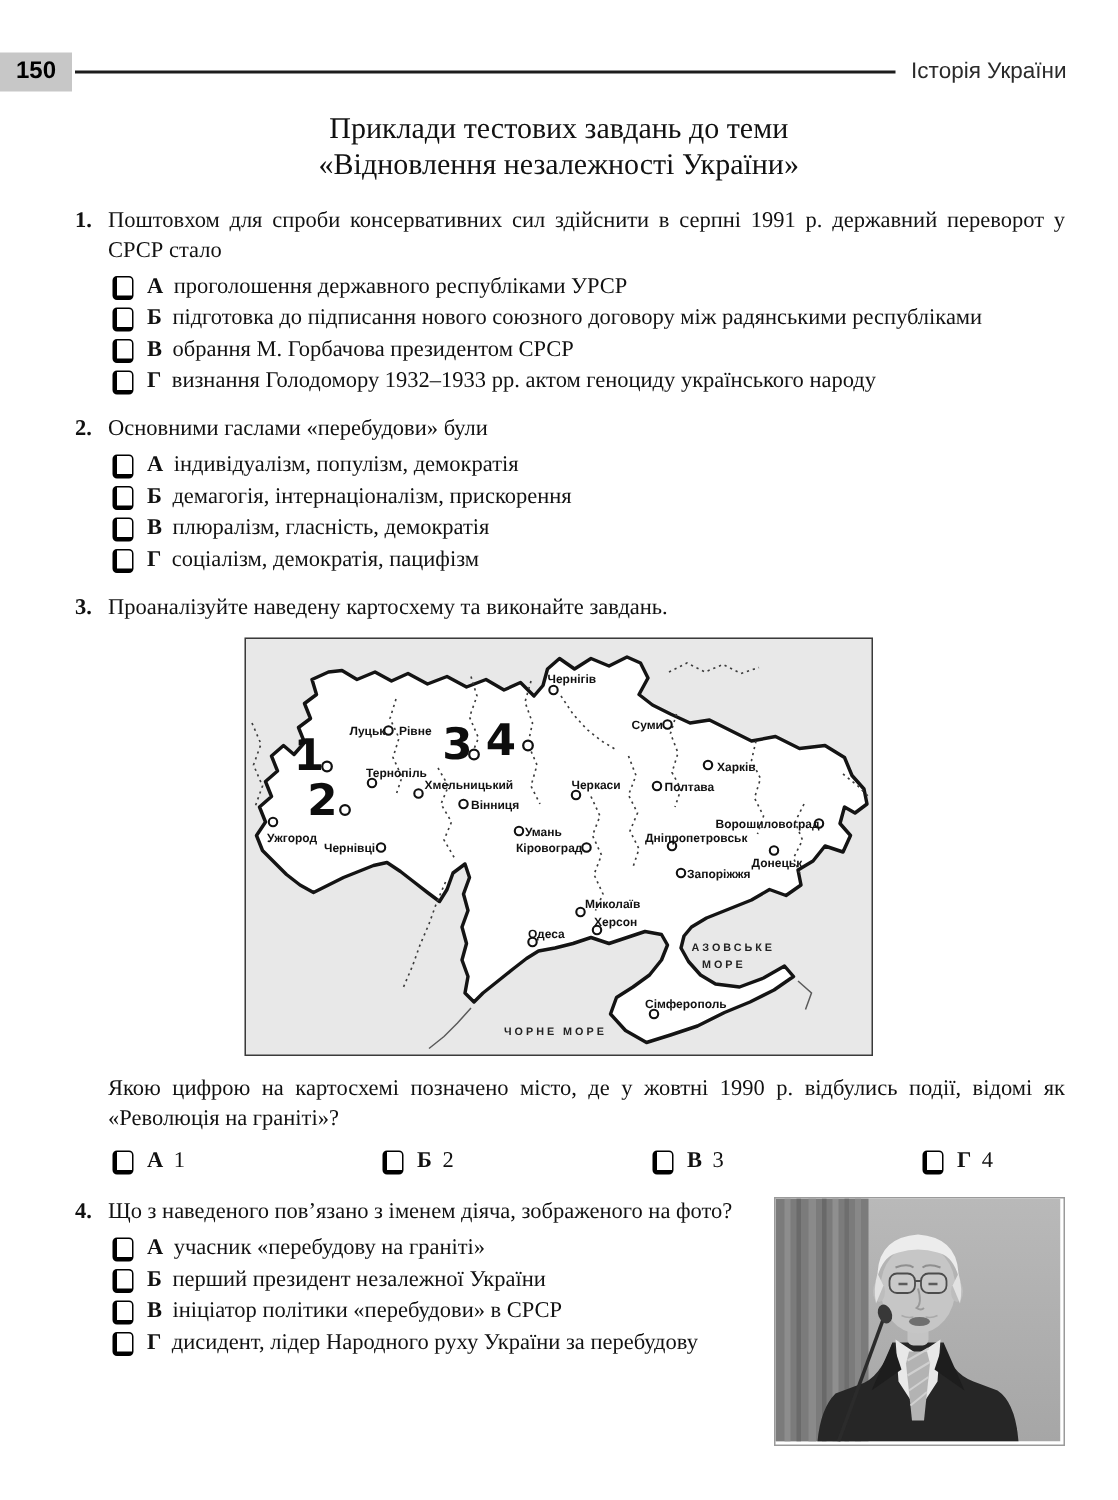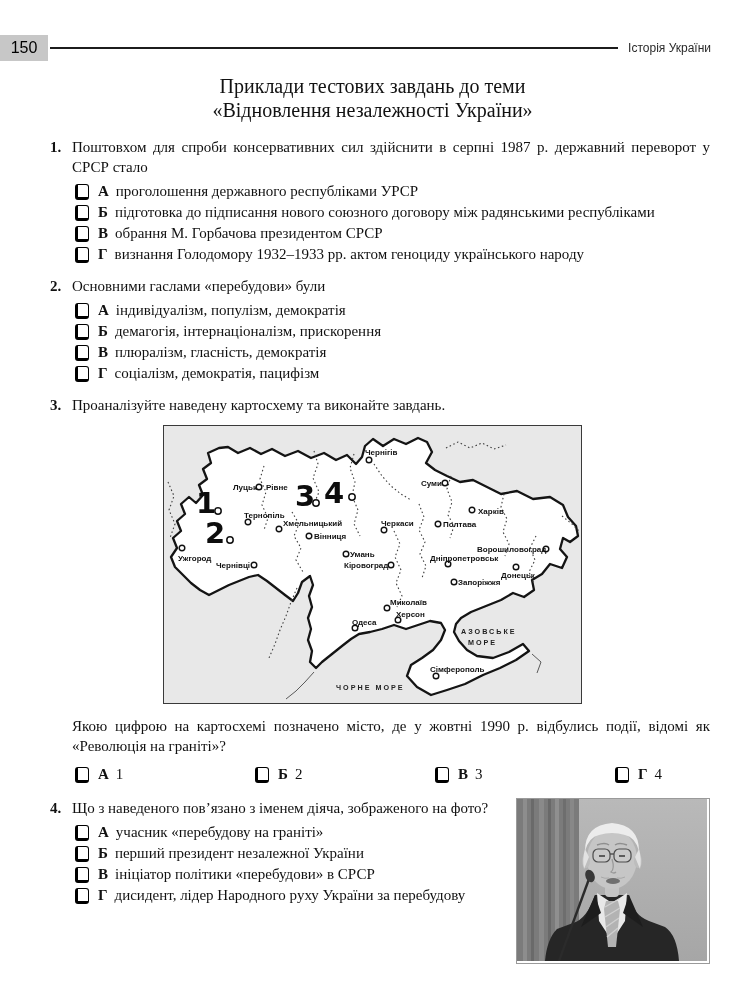--- a/index.html
+++ b/index.html
@@ -1,24 +1,24 @@
 <!DOCTYPE html>
 <html><head>
 <meta charset="utf-8">
 <style>
   html,body{margin:0;padding:0;background:#fff;}
   .page{width:745px;height:1000px;background:#fff;position:relative;overflow:hidden;
         font-family:"Liberation Serif",serif;color:#111;}
   
   .hdr{display:flex;align-items:center;margin-top:34px;height:27px;}
   .pagenum{width:48px;height:26px;background:#c7c7c7;color:#000;
-           font-family:"Liberation Sans",sans-serif;font-weight:normal;font-size:16px;
+           font-family:"Liberation Sans",sans-serif;font-weight:bold;font-size:16px;
            display:flex;align-items:center;justify-content:center;}
   .hrule{flex:1;height:2px;background:#1c1c1c;margin-left:2px;}
-  .hdr-right{font-family:"Liberation Sans",sans-serif;font-size:12px;color:#2a2a2a;
+  .hdr-right{font-family:"Liberation Sans",sans-serif;font-size:15px;color:#2a2a2a;
              padding:0 34px 0 10px;white-space:nowrap;}
   
   h1{font-size:20px;line-height:24px;font-weight:normal;text-align:center;
      margin:13px 40px 15px 40px;}
   
   .content{padding:0 35px 0 50px;}
   .q{margin-bottom:12px;}
   .qhead{display:flex;}
   .qnum{width:22px;flex:none;font-weight:bold;font-size:15px;line-height:20px;}
   .qtext{flex:1;margin:0;font-size:15px;line-height:20px;text-align:justify;}
@@ -60,21 +60,21 @@
   <h1>
     <span>Приклади тестових завдань до теми</span><br>
     <span>«Відновлення незалежності України»</span>
   </h1>
 
   <div class="content">
 
     <section class="q">
       <div class="qhead">
         <span class="qnum">1.</span>
-        <p class="qtext">Поштовхом для спроби консервативних сил здійснити в серпні 1987 р. державний переворот у СРСР стало</p>
+        <p class="qtext">Поштовхом для спроби консервативних сил здійснити в серпні 1991 р. державний переворот у СРСР стало</p>
       </div>
       <div class="opts">
           <div class="opt">
             <span class="cb"></span>
             <span class="letter">А</span>
             <span class="otext">проголошення державного республіками УРСР</span>
           </div>
           <div class="opt">
             <span class="cb"></span>
             <span class="letter">Б</span>

